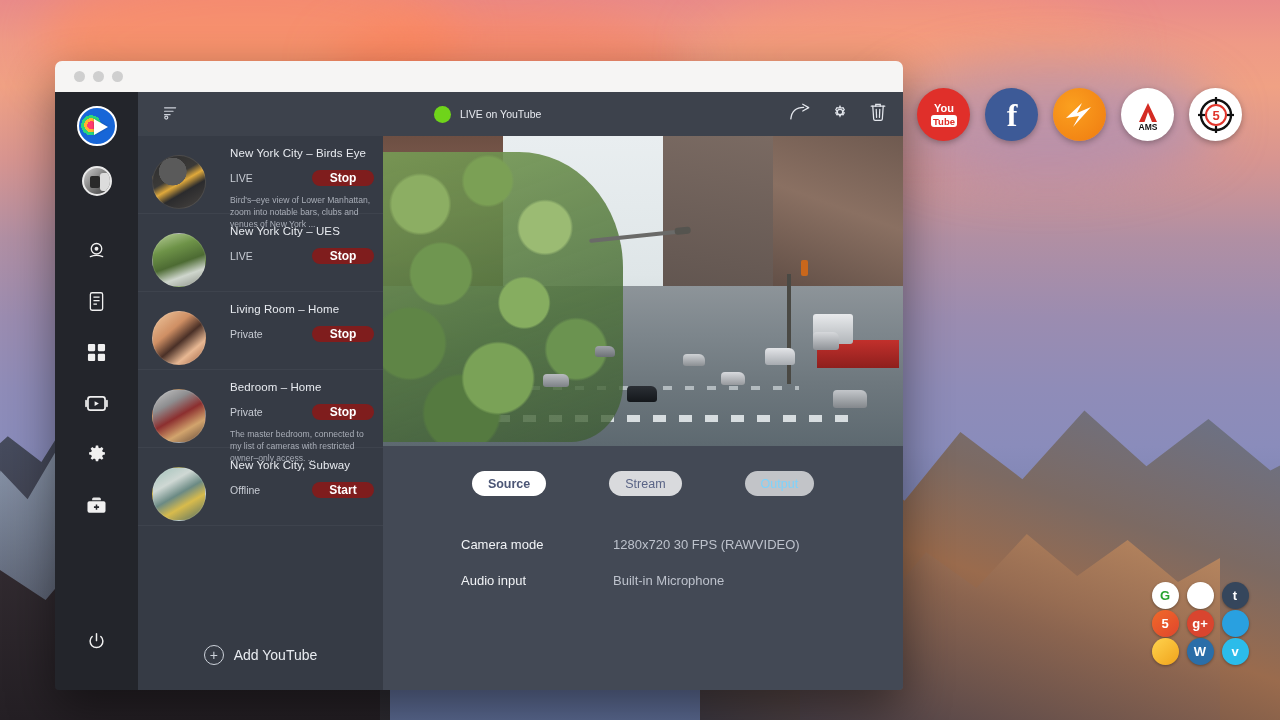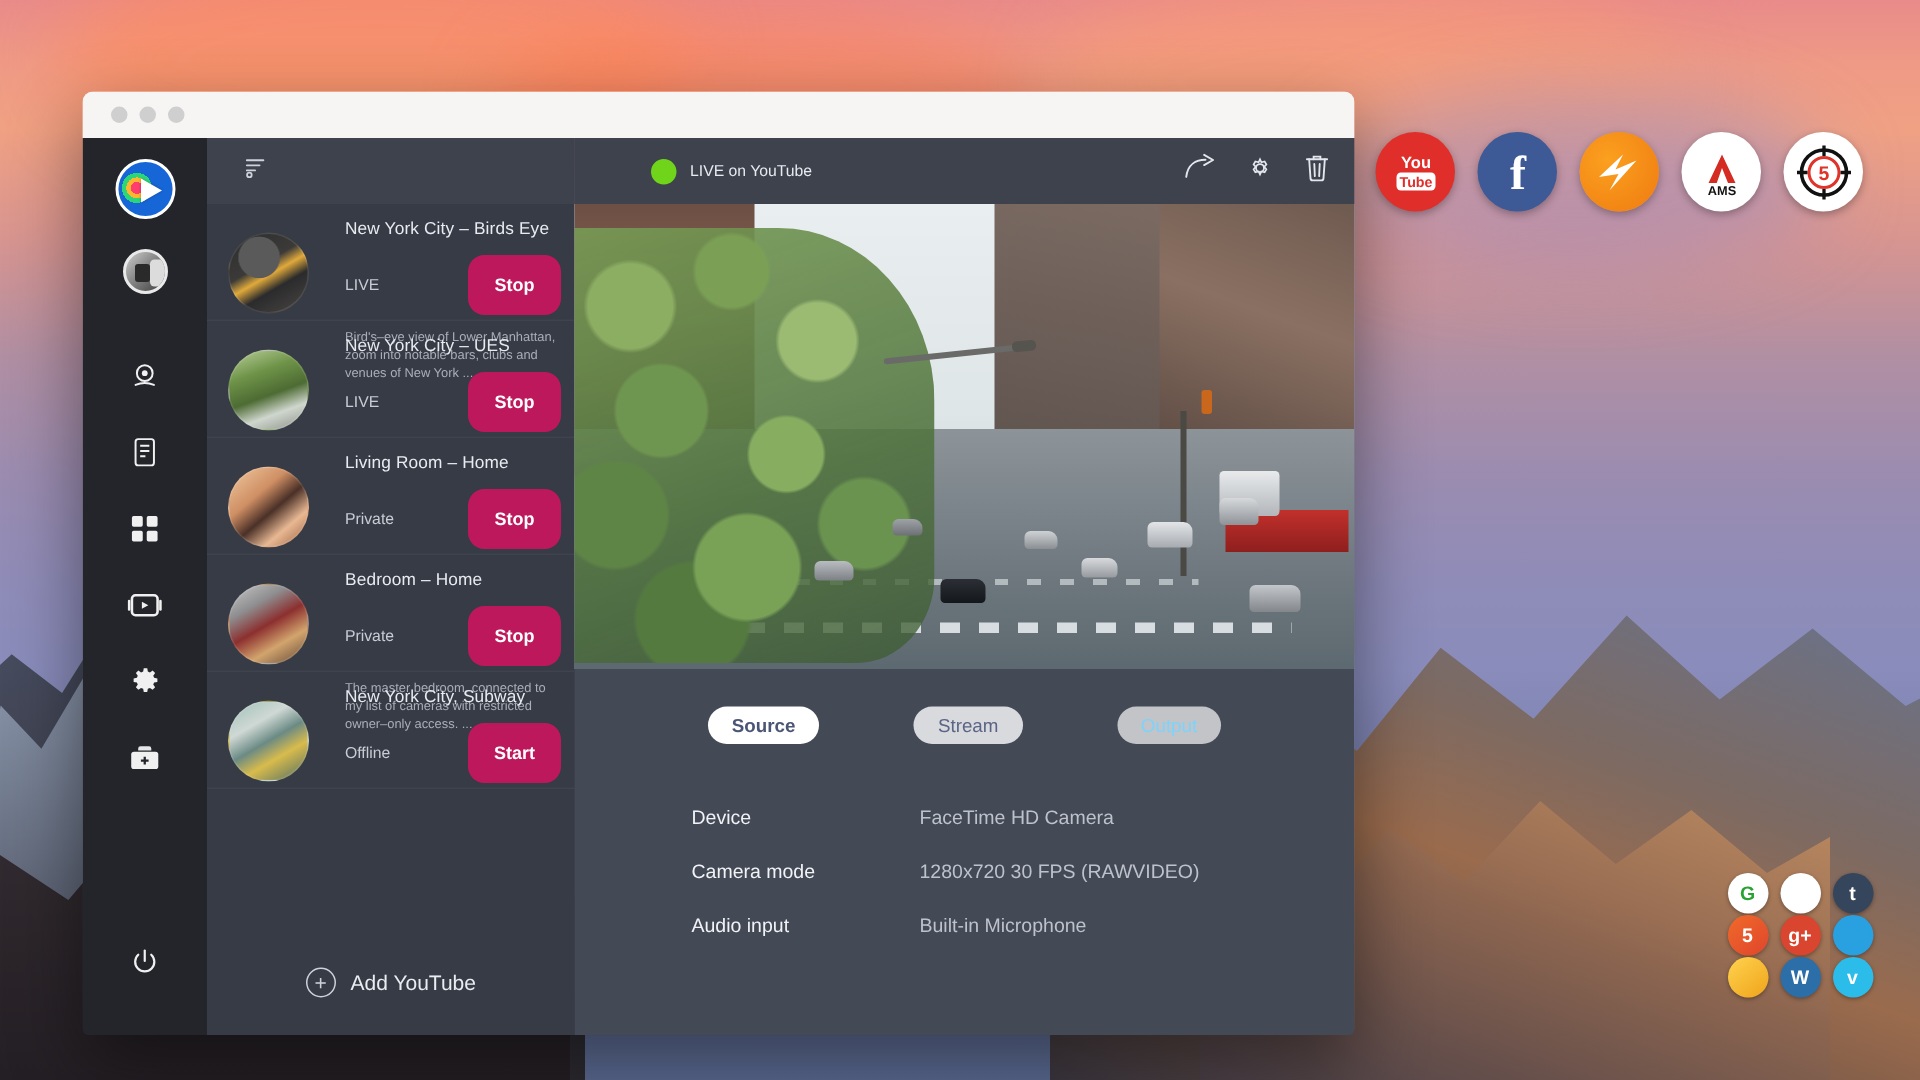--- a/index.html
+++ b/index.html
@@ -131,22 +131,22 @@
       linear-gradient(150deg,#2c2c2e 0%,#3b3a38 40%,#e0a93b 52%,#2b2b2d 66%,#4a4642 100%); }
   .th-ues    { background: linear-gradient(160deg,#b9cf9a 0%,#6e9348 30%,#4d6b33 55%,#cfd6cd 75%,#8a8f86 100%); }
   .th-living { background: linear-gradient(140deg,#f0c9a0 0%,#cf8f64 35%,#4a3027 55%,#e8b893 75%,#9a5c3c 100%); }
   .th-bed    { background: linear-gradient(150deg,#c9c9c9 0%,#8e8e90 28%,#8c2f2f 50%,#d2a46d 72%,#5e4436 100%); }
   .th-subway { background: linear-gradient(150deg,#9fc0b8 0%,#cfd8d4 30%,#6b8a84 50%,#d8bb4c 68%,#4d6b66 100%); }
   .cam-info { flex: 1; min-width: 0; padding-top: 2px; }
   .cam-title { color: #e8ebf0; font-size: 11.5px; letter-spacing: .1px; margin-bottom: 11px; }
   .cam-row { display: flex; align-items: center; justify-content: space-between; margin-bottom: 9px; }
   .cam-status { color: #c8ccd4; font-size: 10.5px; }
   .cam-btn {
-    min-width: 62px; height: 40px; border-radius: 11px; border: none;
-    background: #be185d; color: #fff; font-size: 12px; font-weight: bold;
+    min-width: 62px; height: 16px; border-radius: 11px; border: none;
+    background: #7f1d1d; color: #fff; font-size: 12px; font-weight: bold;
     font-family: "Liberation Sans", sans-serif; cursor: pointer; padding: 0 14px;
   }
   .cam-desc {
     color: #a9aeb8; font-size: 8.6px; line-height: 1.38; max-width: 172px;
   }
   #add-camera {
     display: flex; align-items: center; justify-content: center; gap: 10px;
     height: 70px; color: #e9ecf1; cursor: pointer;
   }
   .plus-circle {
@@ -508,24 +508,20 @@
         </div>
 
         <div id="tabs">
             <button class="tab active">Source</button>
             <button class="tab dim">Stream</button>
             <button class="tab dim2">Output</button>
           </div>
 
         <div id="details">
             <div class="det-row">
-              <span class="det-label">Device</span>
-              <span class="det-value">FaceTime HD Camera</span>
-            </div>
-            <div class="det-row">
               <span class="det-label">Camera mode</span>
               <span class="det-value">1280x720 30 FPS (RAWVIDEO)</span>
             </div>
             <div class="det-row">
               <span class="det-label">Audio input</span>
               <span class="det-value">Built-in Microphone</span>
             </div>
           </div>
       </div>
     </div>

